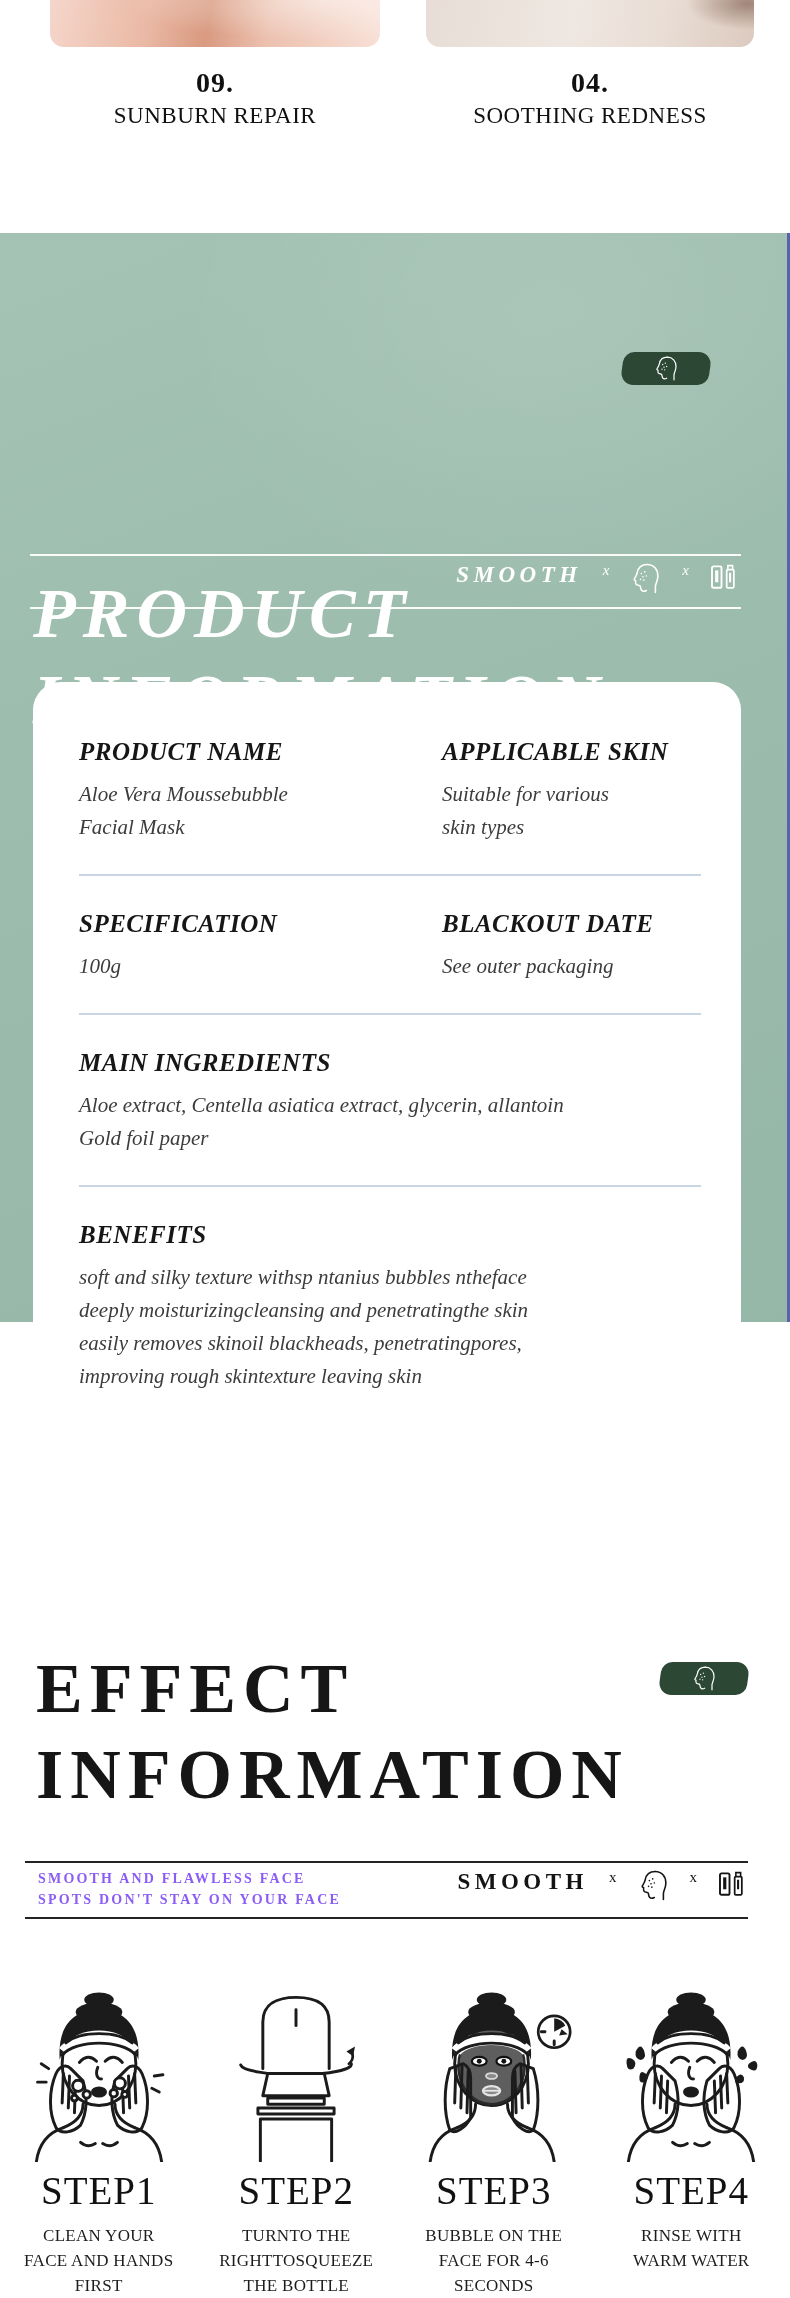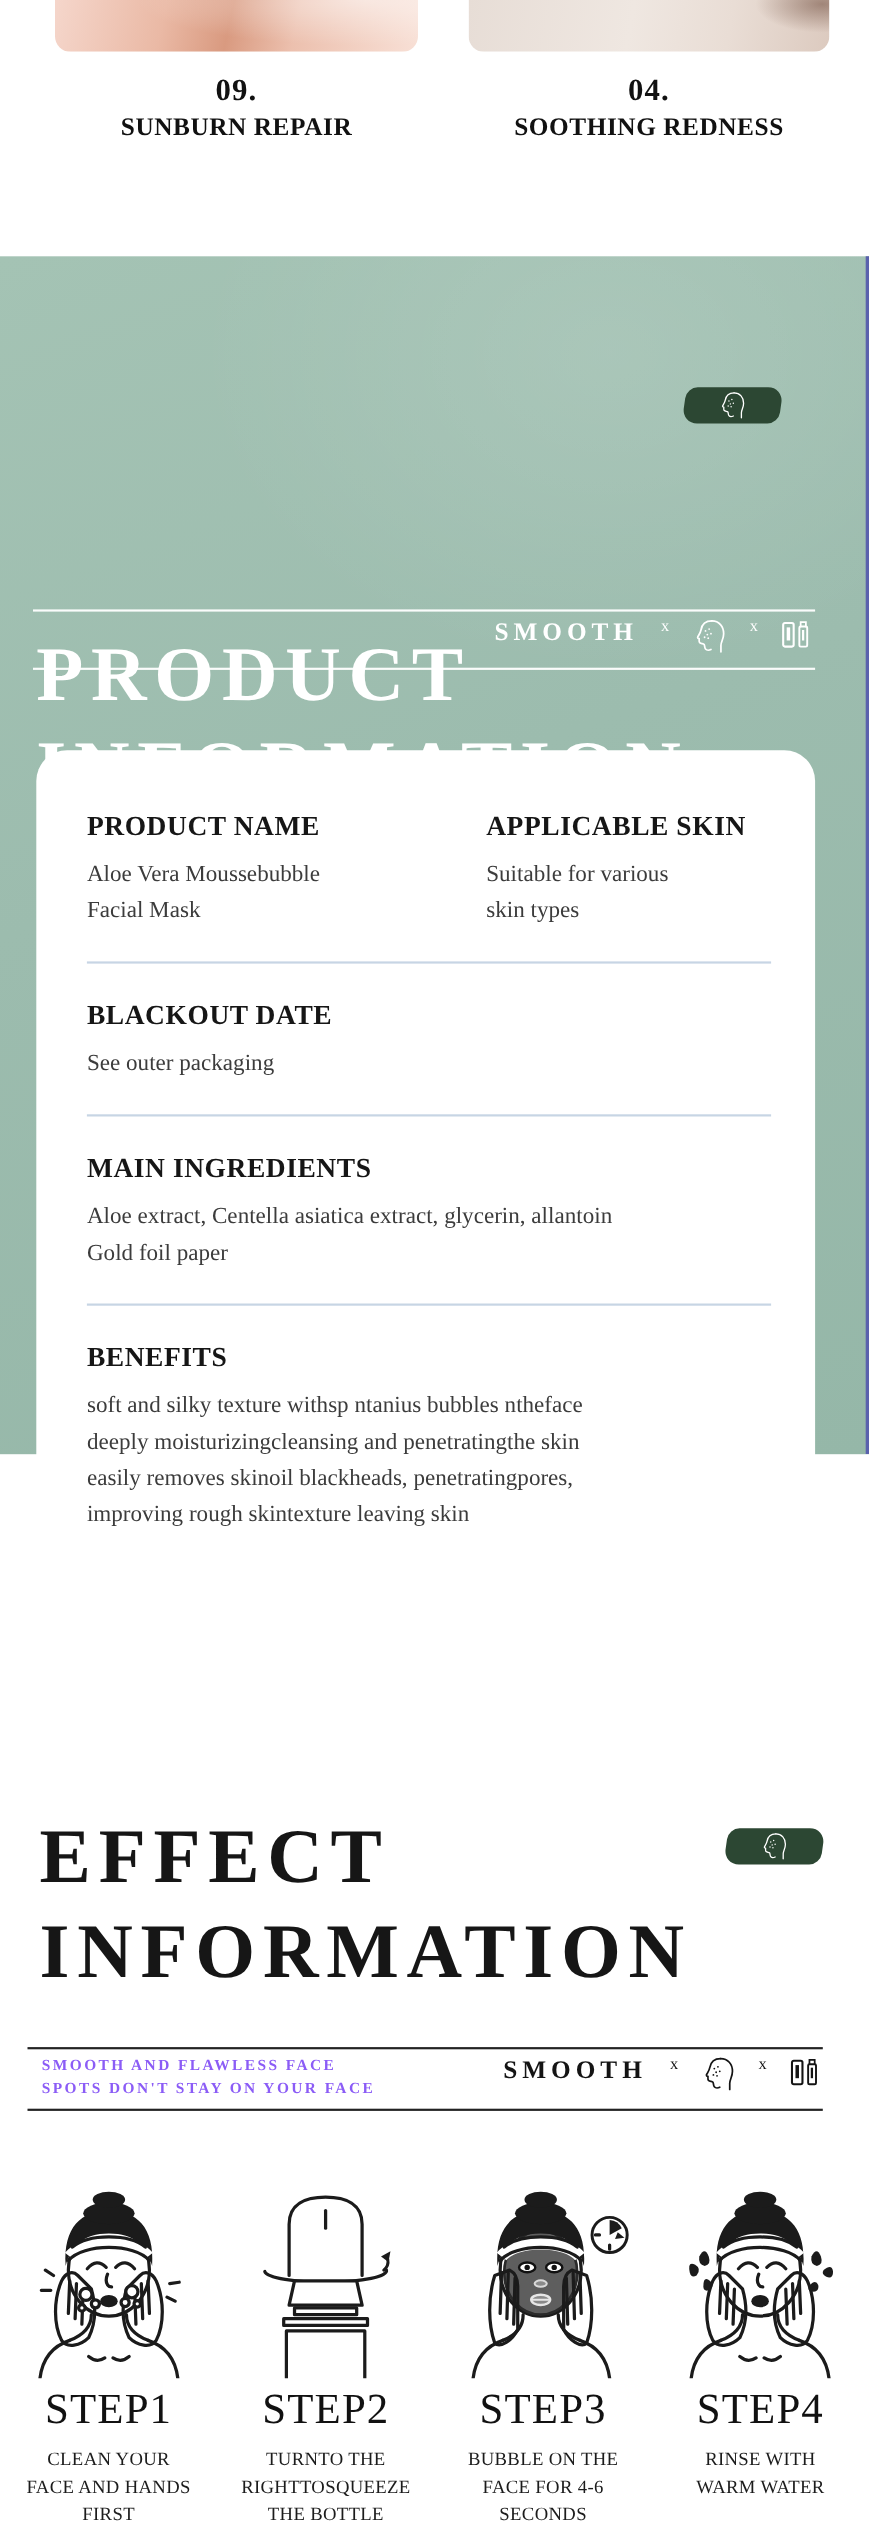--- a/index.html
+++ b/index.html
@@ -15,28 +15,28 @@
       radial-gradient(120% 170% at 85% 0%, rgba(255,255,255,0.50), rgba(255,255,255,0) 52%),
       linear-gradient(102deg,#f5d6cb 0%,#eab9a5 30%,#d99a80 48%,#ecc0ae 66%,#f8e0d6 100%);}
   .gallery-img.right{left:426px;width:328px;
     background:
       radial-gradient(40% 120% at 98% 8%, rgba(110,75,60,0.55), rgba(110,75,60,0) 46%),
       linear-gradient(100deg,#e7ddd6 0%,#efe7e1 45%,#e9ddd5 72%,#dccabf 100%);}
   .gallery-caption{position:absolute;top:66px;text-align:center;color:#111;}
   .gallery-caption.left{left:50px;width:330px;}
   .gallery-caption.right{left:426px;width:328px;}
   .gallery-number{font-size:28px;font-weight:700;letter-spacing:1px;line-height:34px;}
-  .gallery-label{font-size:23px;font-weight:700;letter-spacing:0.5px;margin-top:3px;}
+  .gallery-label{font-size:23px;font-weight:400;letter-spacing:0.5px;margin-top:3px;}
 
   
   .green-section{left:0;top:233px;width:790px;height:1089px;
     background:
       radial-gradient(80% 45% at 70% 8%, rgba(255,255,255,0.10), rgba(255,255,255,0) 60%),
       linear-gradient(160deg,#a4c3b4 0%,#9cbcae 45%,#95b7a8 100%);
-    box-shadow:inset -3px 0 0 #5a61ad;}
+    box-shadow:inset -3px 0 0 #5a61ad;font-style:italic;}
   .section-title{font-weight:700;font-size:70px;line-height:86px;letter-spacing:7px;}
   .pi-title{left:33px;top:338px;color:#ffffff;}
   .ea-title{left:36px;top:104px;color:#161616;}
 
   .badge{position:absolute;width:88px;height:33px;background:#2c4733;
     transform:skewX(-8deg);border-radius:10px 14px 10px 14px;
     display:flex;align-items:center;justify-content:center;color:#ffffff;}
   .badge svg{transform:skewX(8deg);}
 
   .divider{position:absolute;height:2px;}
@@ -159,20 +159,24 @@
 Facial Mask</p>
         </div>
         <div class="card-col-right">
           <h3>APPLICABLE SKIN</h3>
           <p class="body pre">Suitable for various
 skin types</p>
         </div>
       </div>
       <hr class="card-div">
       <div class="card-row">
+        <div class="card-col-left">
+          <h3>SPECIFICATION</h3>
+          <p class="body">100g</p>
+        </div>
         <div class="card-col-right">
           <h3>BLACKOUT DATE</h3>
           <p class="body">See outer packaging</p>
         </div>
       </div>
       <hr class="card-div">
       <div>
         <h3>MAIN INGREDIENTS</h3>
         <p class="body pre">Aloe extract, Centella asiatica extract, glycerin, allantoin
 Gold foil paper</p>

